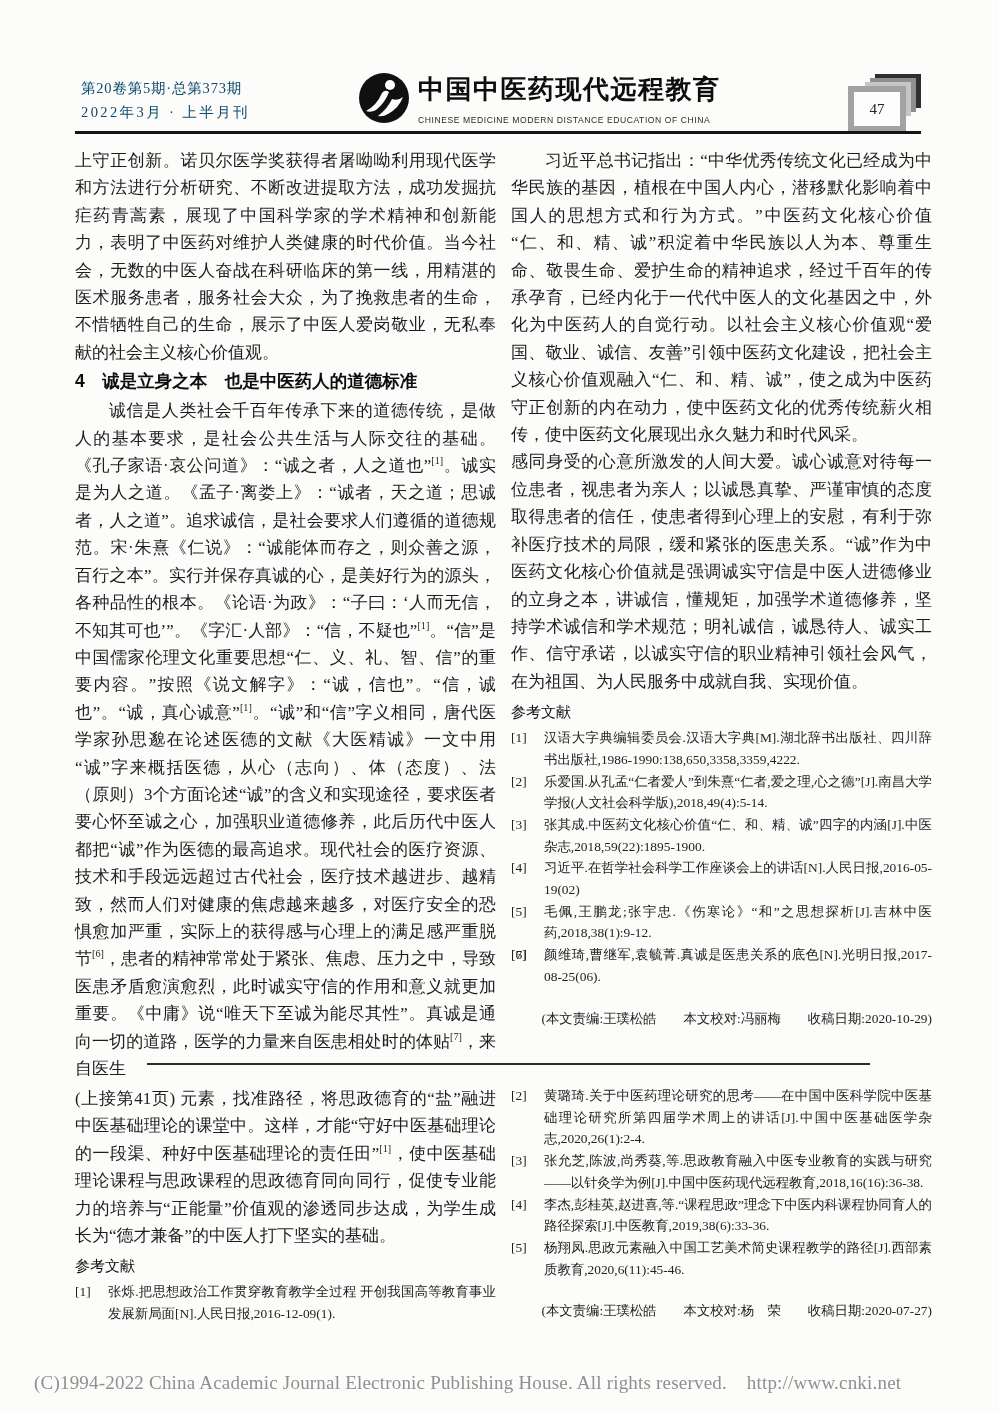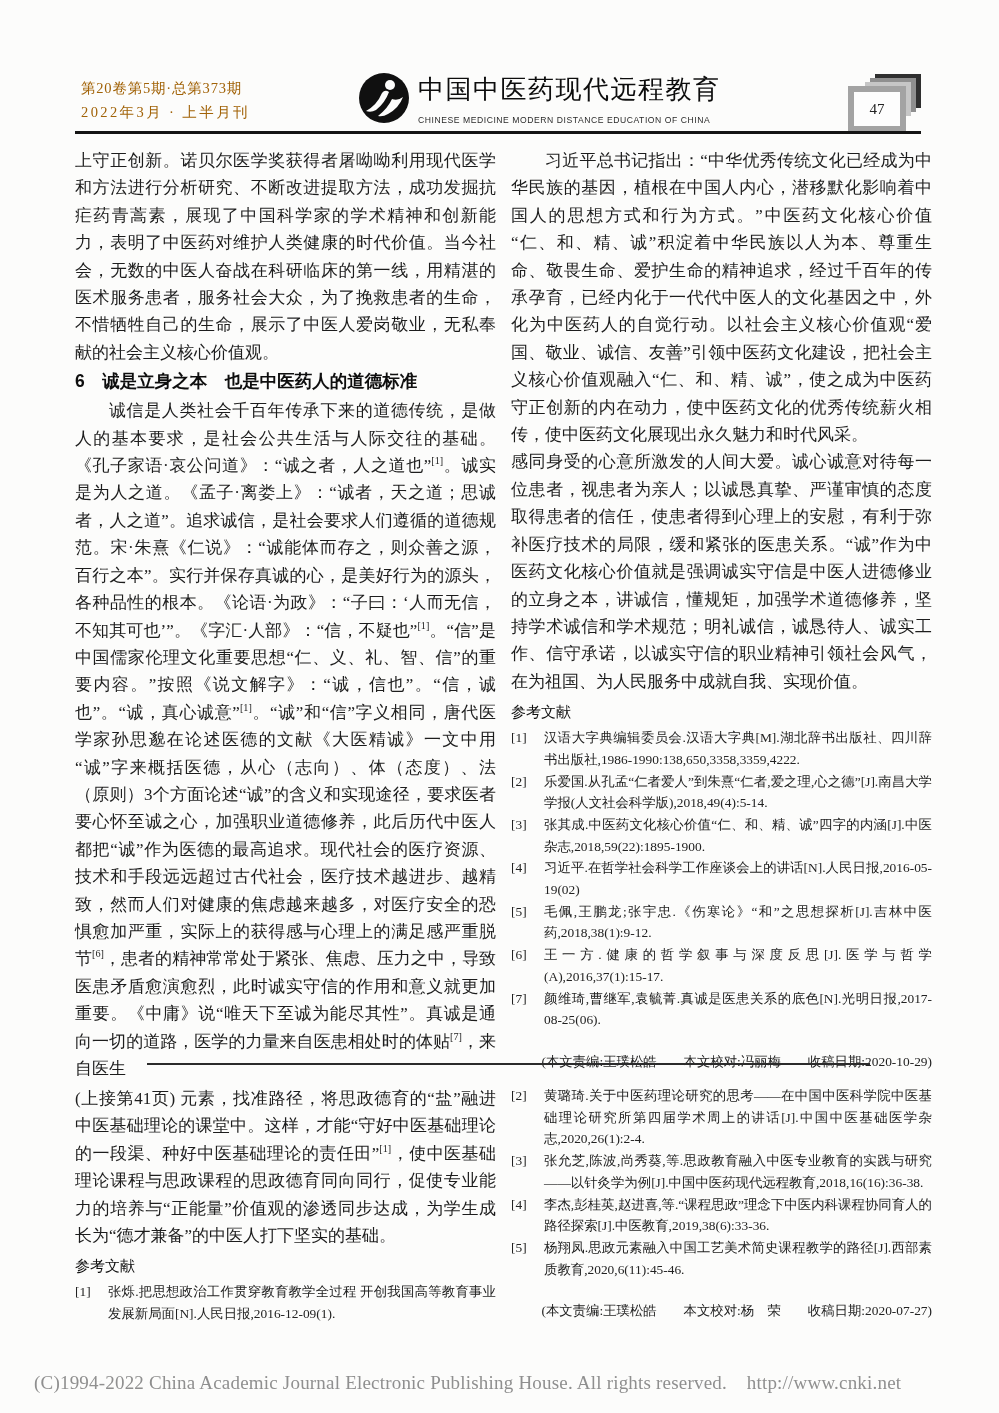--- a/index.html
+++ b/index.html
@@ -3,27 +3,27 @@
 <meta charset="utf-8">
 <style>
   html,body{margin:0;padding:0;background:#e9e9e7;}
   .page{
     position:relative;width:999px;height:1413px;margin:0 auto;
     background:#fcfcfb;color:#1d1d1d;overflow:hidden;
     font-family:"Liberation Serif","DejaVu Serif",serif;
   }
   
   .header{position:absolute;top:72px;left:75px;width:848px;height:58px;}
-  .issue-info{position:absolute;left:6px;top:4px;font-size:14.5px;line-height:24px;color:#a16207;}
+  .issue-info{position:absolute;left:6px;top:4px;font-size:14.5px;line-height:24px;color:#0c4a6e;}
   .issue-line1{letter-spacing:0.8px;}
   .issue-line2{letter-spacing:2.4px;}
   .masthead{position:absolute;left:283px;top:0;display:flex;align-items:flex-start;}
   .logo{width:52px;height:52px;flex:none;margin-right:8px;}
   .mast-text{padding-top:2px;}
-  .journal-title{font-family:"Liberation Sans","DejaVu Sans",sans-serif;font-weight:400;font-size:26px;line-height:30px;letter-spacing:1.5px;color:#0d0d0d;}
+  .journal-title{font-family:"Liberation Sans","DejaVu Sans",sans-serif;font-weight:700;font-size:26px;line-height:30px;letter-spacing:1.5px;color:#0d0d0d;}
   .journal-subtitle{font-family:"Liberation Sans","DejaVu Sans",sans-serif;font-size:8.6px;letter-spacing:0.55px;color:#2a2a2a;margin-top:11px;}
   .page-badge{position:absolute;right:2px;top:2px;width:64px;height:52px;}
   .badge-layer{position:absolute;width:46px;height:34px;}
   .badge-l1{right:0;top:0;background:#2f2f2f;}
   .badge-l2{right:5px;top:4px;background:#8f8f8f;}
   .badge-l3{right:10px;top:8px;background:#c6c6c6;}
   .badge-front{right:15px;top:12px;background:#fdfdfd;border:6px solid #a3a3a3;display:flex;align-items:center;justify-content:center;font-size:15px;color:#222;}
   .header-rule{position:absolute;top:131px;left:75px;width:846px;height:3px;background:#141414;}
   
   .columns{position:absolute;left:75px;width:857px;display:flex;}
@@ -70,21 +70,21 @@
       <div class="badge-layer badge-l2"></div>
       <div class="badge-layer badge-l3"></div>
       <div class="badge-layer badge-front">47</div>
     </div>
   </div>
   <div class="header-rule"></div>
 
   <div class="columns top-article">
     <div class="col left">
       <p class="body-para">上守正创新。诺贝尔医学奖获得者屠呦呦利用现代医学和方法进行分析研究、不断改进提取方法，成功发掘抗疟药青蒿素，展现了中国科学家的学术精神和创新能力，表明了中医药对维护人类健康的时代价值。当今社会，无数的中医人奋战在科研临床的第一线，用精湛的医术服务患者，服务社会大众，为了挽救患者的生命，不惜牺牲自己的生命，展示了中医人爱岗敬业，无私奉献的社会主义核心价值观。</p>
-      <h2 class="section-heading">6　诚是立身之本　也是中医药人的道德标准</h2>
+      <h2 class="section-heading">4　诚是立身之本　也是中医药人的道德标准</h2>
       <p class="body-para indent">诚信是人类社会千百年传承下来的道德传统，是做人的基本要求，是社会公共生活与人际交往的基础。《孔子家语·哀公问道》：“诚之者，人之道也”<sup>[1]</sup>。诚实是为人之道。《孟子·离娄上》：“诚者，天之道；思诚者，人之道”。追求诚信，是社会要求人们遵循的道德规范。宋·朱熹《仁说》：“诚能体而存之，则众善之源，百行之本”。实行并保存真诚的心，是美好行为的源头，各种品性的根本。《论语·为政》：“子曰：‘人而无信，不知其可也’”。《字汇·人部》：“信，不疑也”<sup>[1]</sup>。“信”是中国儒家伦理文化重要思想“仁、义、礼、智、信”的重要内容。”按照《说文解字》：“诚，信也”。“信，诚也”。“诚，真心诚意”<sup>[1]</sup>。“诚”和“信”字义相同，唐代医学家孙思邈在论述医德的文献《大医精诚》一文中用“诚”字来概括医德，从心（志向）、体（态度）、法（原则）3个方面论述“诚”的含义和实现途径，要求医者要心怀至诚之心，加强职业道德修养，此后历代中医人都把“诚”作为医德的最高追求。现代社会的医疗资源、技术和手段远远超过古代社会，医疗技术越进步、越精致，然而人们对健康的焦虑越来越多，对医疗安全的恐惧愈加严重，实际上的获得感与心理上的满足感严重脱节<sup>[6]</sup>，患者的精神常常处于紧张、焦虑、压力之中，导致医患矛盾愈演愈烈，此时诚实守信的作用和意义就更加重要。《中庸》说“唯天下至诚为能尽其性”。真诚是通向一切的道路，医学的力量来自医患相处时的体贴<sup>[7]</sup>，来自医生</p>
     </div>
     <div class="col right">
       <p class="body-para indent">习近平总书记指出：“中华优秀传统文化已经成为中华民族的基因，植根在中国人内心，潜移默化影响着中国人的思想方式和行为方式。”中医药文化核心价值“仁、和、精、诚”积淀着中华民族以人为本、尊重生命、敬畏生命、爱护生命的精神追求，经过千百年的传承孕育，已经内化于一代代中医人的文化基因之中，外化为中医药人的自觉行动。以社会主义核心价值观“爱国、敬业、诚信、友善”引领中医药文化建设，把社会主义核心价值观融入“仁、和、精、诚”，使之成为中医药守正创新的内在动力，使中医药文化的优秀传统薪火相传，使中医药文化展现出永久魅力和时代风采。</p>
       <p class="body-para">感同身受的心意所激发的人间大爱。诚心诚意对待每一位患者，视患者为亲人；以诚恳真挚、严谨审慎的态度取得患者的信任，使患者得到心理上的安慰，有利于弥补医疗技术的局限，缓和紧张的医患关系。“诚”作为中医药文化核心价值就是强调诚实守信是中医人进德修业的立身之本，讲诚信，懂规矩，加强学术道德修养，坚持学术诚信和学术规范；明礼诚信，诚恳待人、诚实工作、信守承诺，以诚实守信的职业精神引领社会风气，在为祖国、为人民服务中成就自我、实现价值。</p>
       <h3 class="refs-heading">参考文献</h3>
       <div class="refs">
         <div class="ref">
             <span class="ref-id">[1]</span>
             <span class="ref-text">汉语大字典编辑委员会.汉语大字典[M].湖北辞书出版社、四川辞书出版社,1986-1990:138,650,3358,3359,4222.</span>
@@ -100,21 +100,20 @@
           <div class="ref">
             <span class="ref-id">[4]</span>
             <span class="ref-text">习近平.在哲学社会科学工作座谈会上的讲话[N].人民日报,2016-05-19(02)</span>
           </div>
           <div class="ref">
             <span class="ref-id">[5]</span>
             <span class="ref-text">毛佩,王鹏龙;张宇忠.《伤寒论》“和”之思想探析[J].吉林中医药,2018,38(1):9-12.</span>
           </div>
           <div class="ref">
             <span class="ref-id">[6]</span>
-            <span class="ref-text">王一方.健康的哲学叙事与深度反思[J].医学与哲学(A),2016,37(1):15-17.</span>
           </div>
           <div class="ref">
             <span class="ref-id">[7]</span>
             <span class="ref-text">颜维琦,曹继军,袁毓菁.真诚是医患关系的底色[N].光明日报,2017-08-25(06).</span>
           </div>
       </div>
       <div class="credit">(本文责编:王璞松皓　　本文校对:冯丽梅　　收稿日期:2020-10-29)</div>
     </div>
   </div>
 

